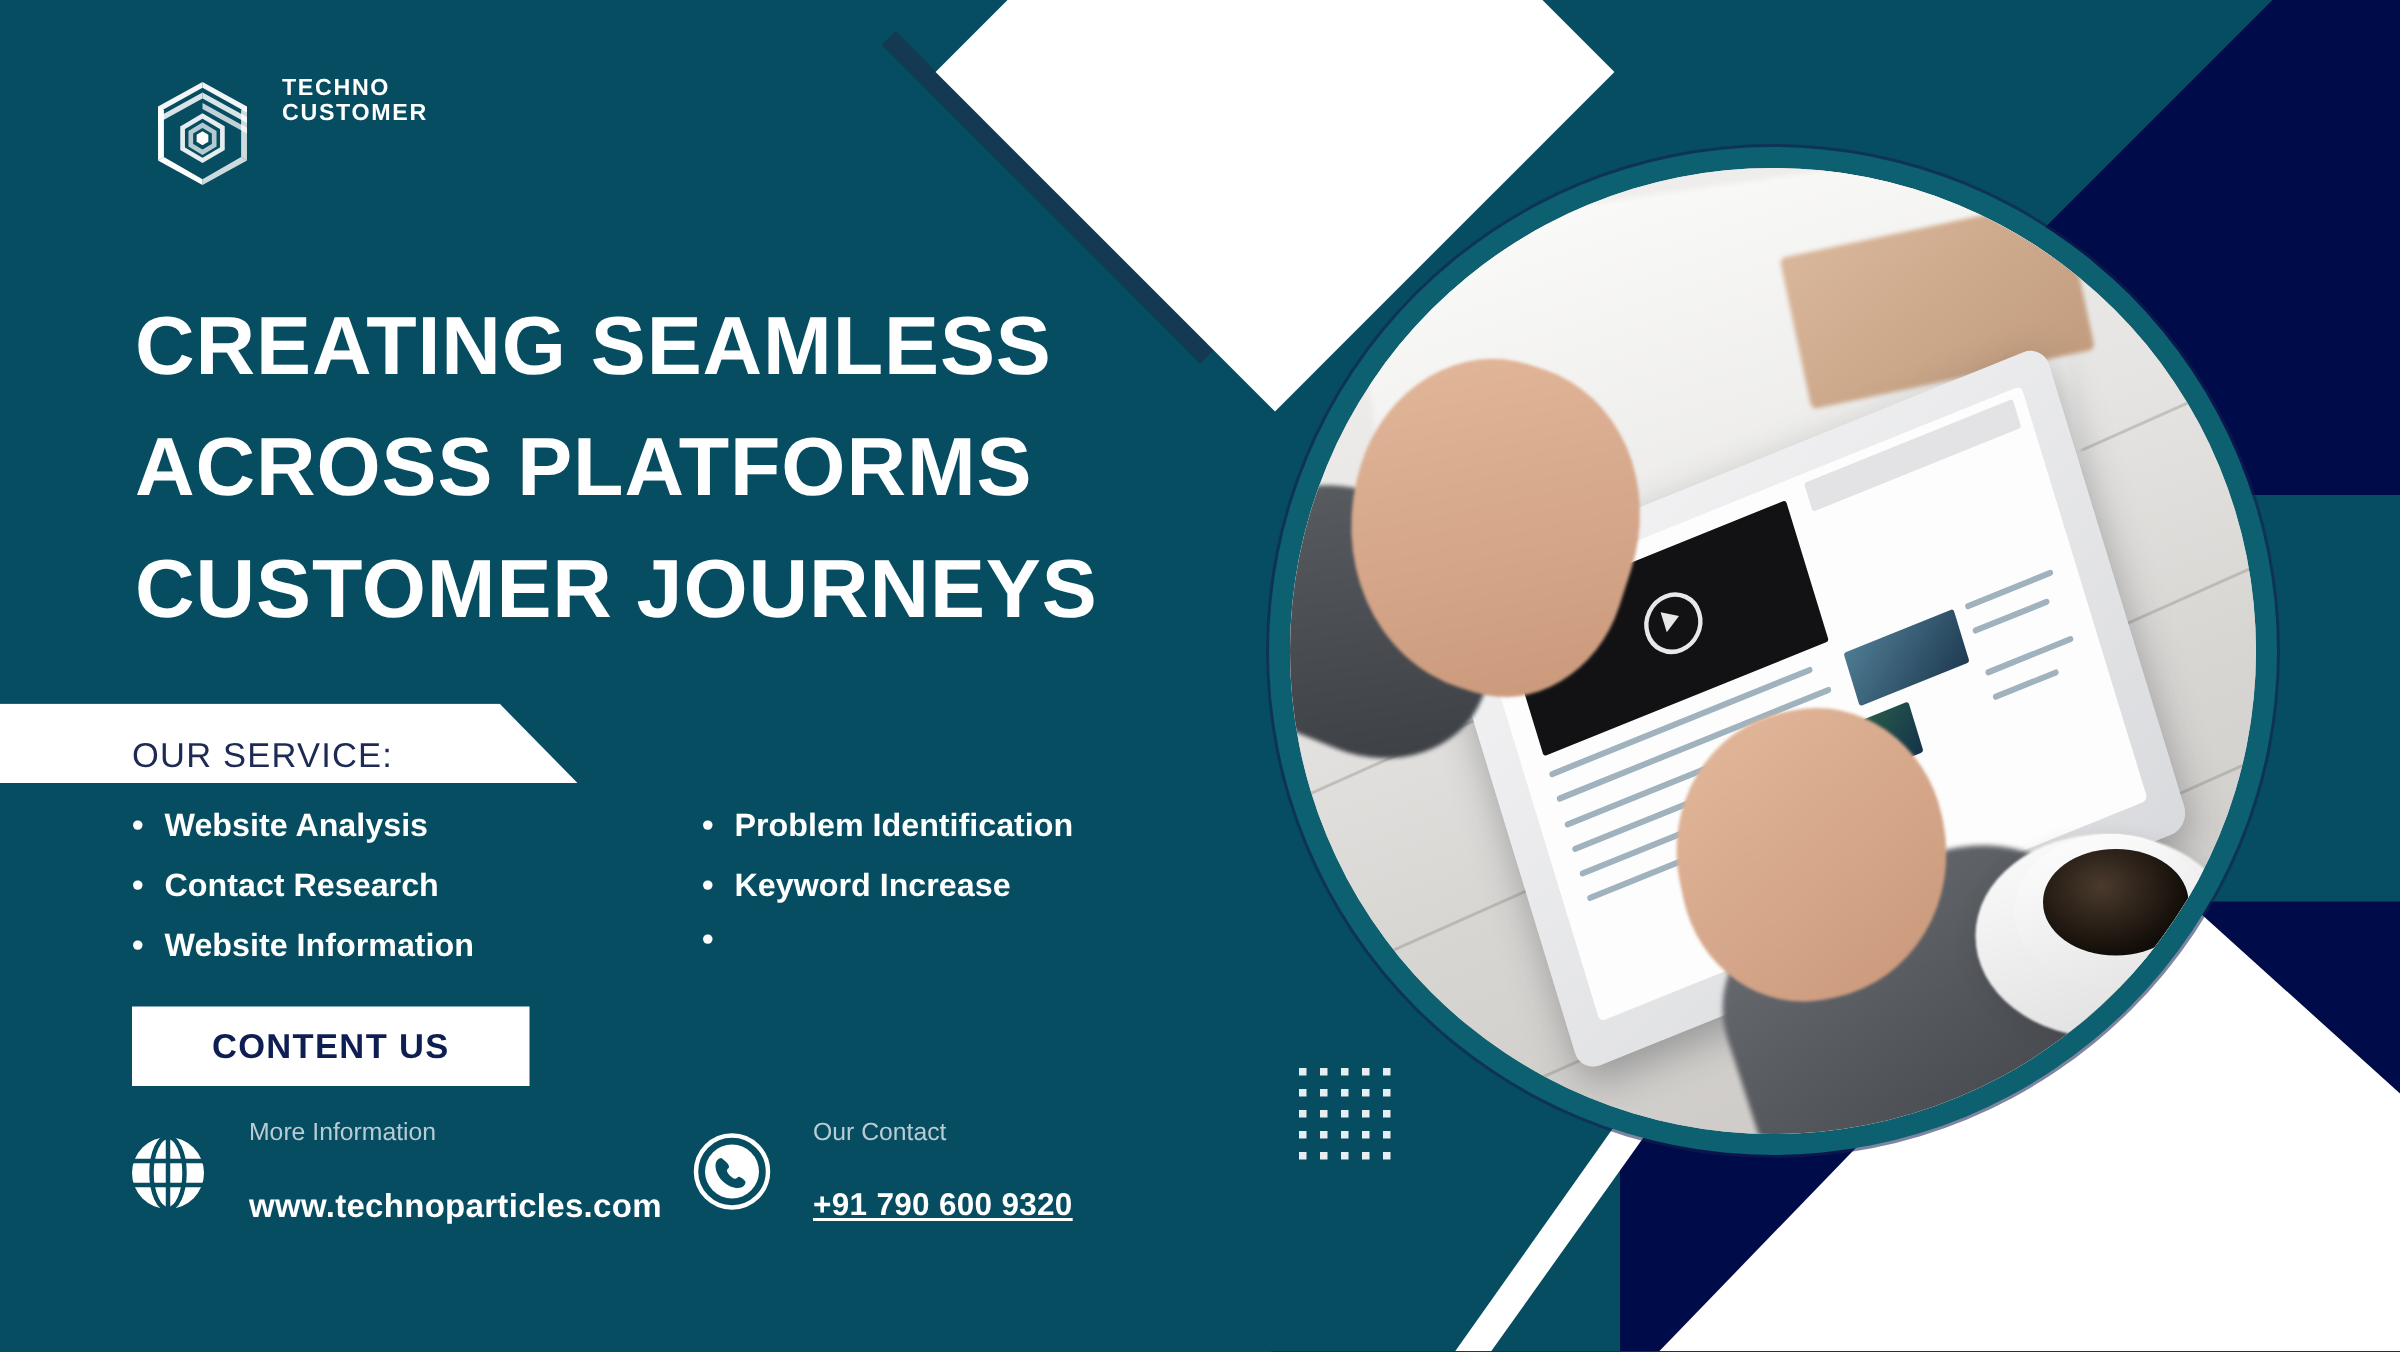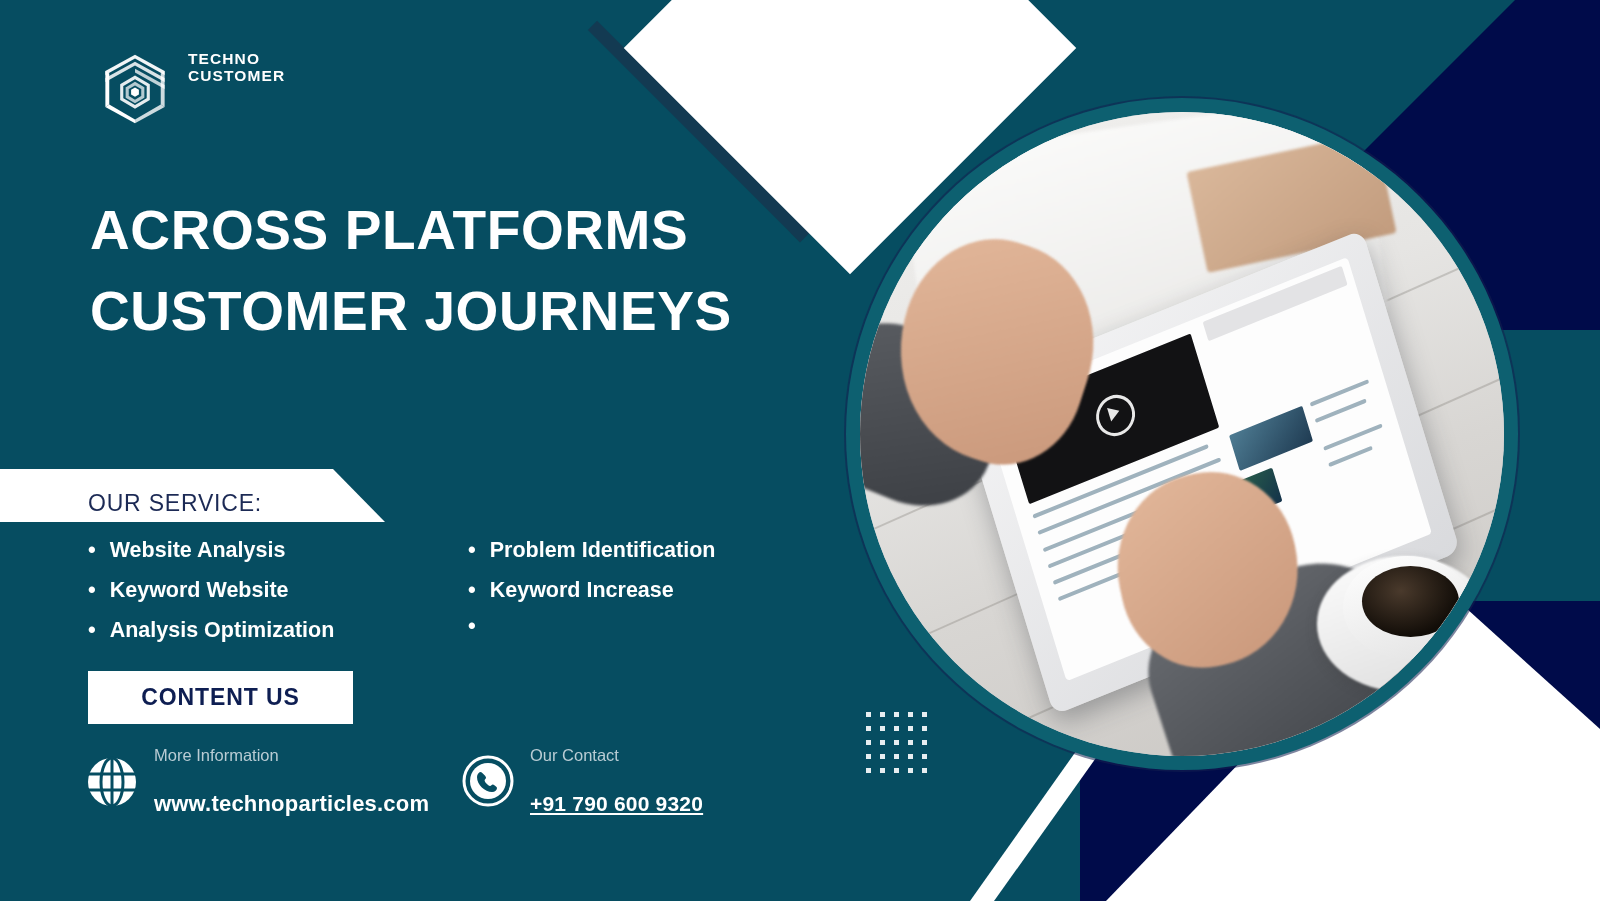--- a/index.html
+++ b/index.html
@@ -206,21 +206,21 @@
   
   #cta{
     position:absolute;left:88px;top:671px;width:265px;height:53px;
     background:#ffffff;border:none;
     color:#0e1e52;font-weight:700;font-size:23px;letter-spacing:.9px;
     font-family:"Liberation Sans", sans-serif;
     cursor:pointer;
   }
 
   
-  .contact{position:absolute;display:flex;align-items:center;gap:16px;}
+  .contact{position:absolute;display:flex;align-items:center;gap:28px;}
   #contact-web{left:86px;top:745px;}
   #contact-phone{left:462px;top:745px;}
   .c-icon{width:52px;height:52px;flex:0 0 52px;}
   .c-label{color:#b9ccd4;font-size:16.5px;line-height:1.25;}
   .c-value{color:#ffffff;font-weight:700;font-size:22px;line-height:1.3;letter-spacing:.2px;margin-top:24px;}
   #contact-phone .c-value{font-size:21px;text-decoration:underline;}
 
   
   #dot-grid{
     position:absolute;left:866px;top:712px;
@@ -304,41 +304,42 @@
         <path d="M45 51 L50 48 L55 51 L55 57 L50 60 L45 57 Z" fill="#ffffff"></path>
       </svg>
     </span>
     <span id="logo-text">
       <div>TECHNO</div>
       <div>CUSTOMER</div>
     </span>
   </div>
 
   <div id="headline">
+    <div>CREATING SEAMLESS</div>
     <div>ACROSS PLATFORMS</div>
     <div>CUSTOMER JOURNEYS</div>
   </div>
 
   <div id="service-banner">
     <span>OUR SERVICE:</span>
   </div>
 
   <div id="services">
     <div class="svc-col">
       <div class="svc-item">
         <span class="svc-dot">•</span>
         <span>Website Analysis</span>
       </div>
       <div class="svc-item">
         <span class="svc-dot">•</span>
-        <span>Keyword Website</span>
-      </div>
-      <div class="svc-item">
-        <span class="svc-dot">•</span>
-        <span>Analysis Optimization</span>
+        <span>Contact Research</span>
+      </div>
+      <div class="svc-item">
+        <span class="svc-dot">•</span>
+        <span>Website Information</span>
       </div>
     </div>
     <div class="svc-col">
       <div class="svc-item">
         <span class="svc-dot">•</span>
         <span>Problem Identification</span>
       </div>
       <div class="svc-item">
         <span class="svc-dot">•</span>
         <span>Keyword Increase</span>

